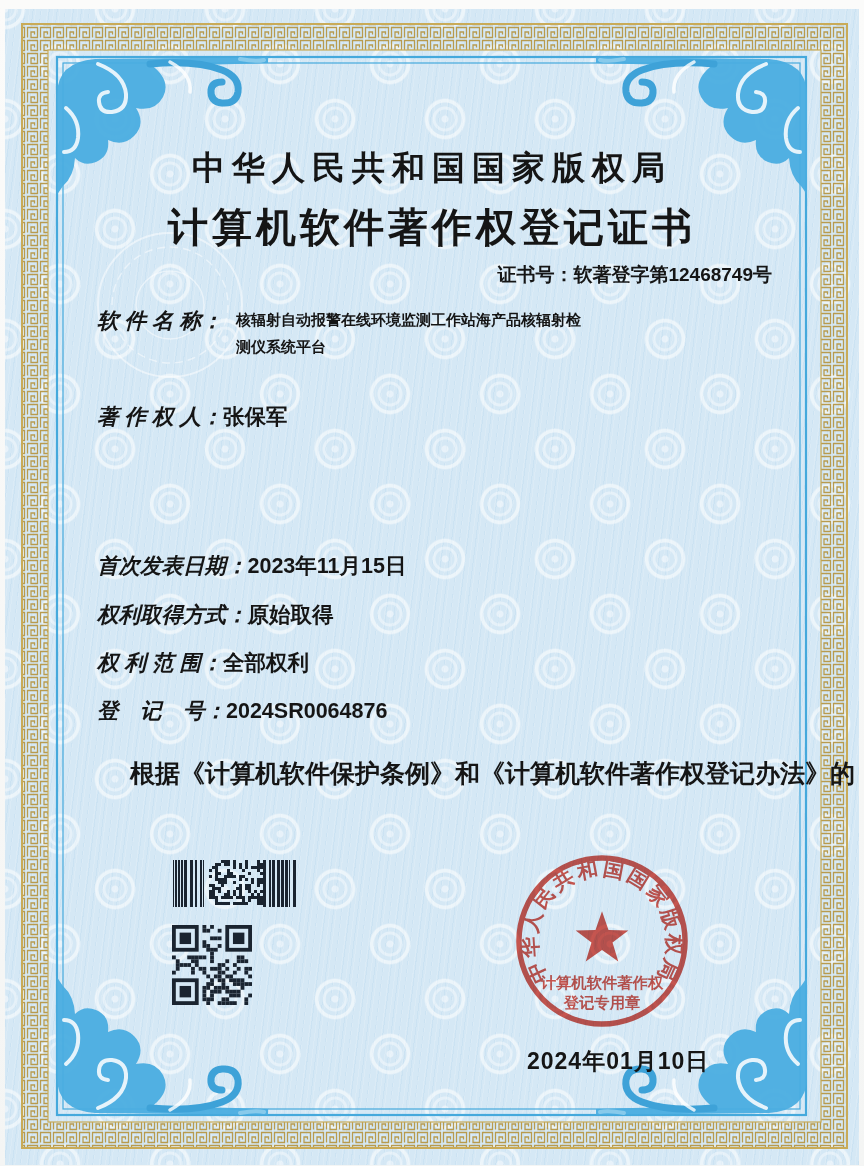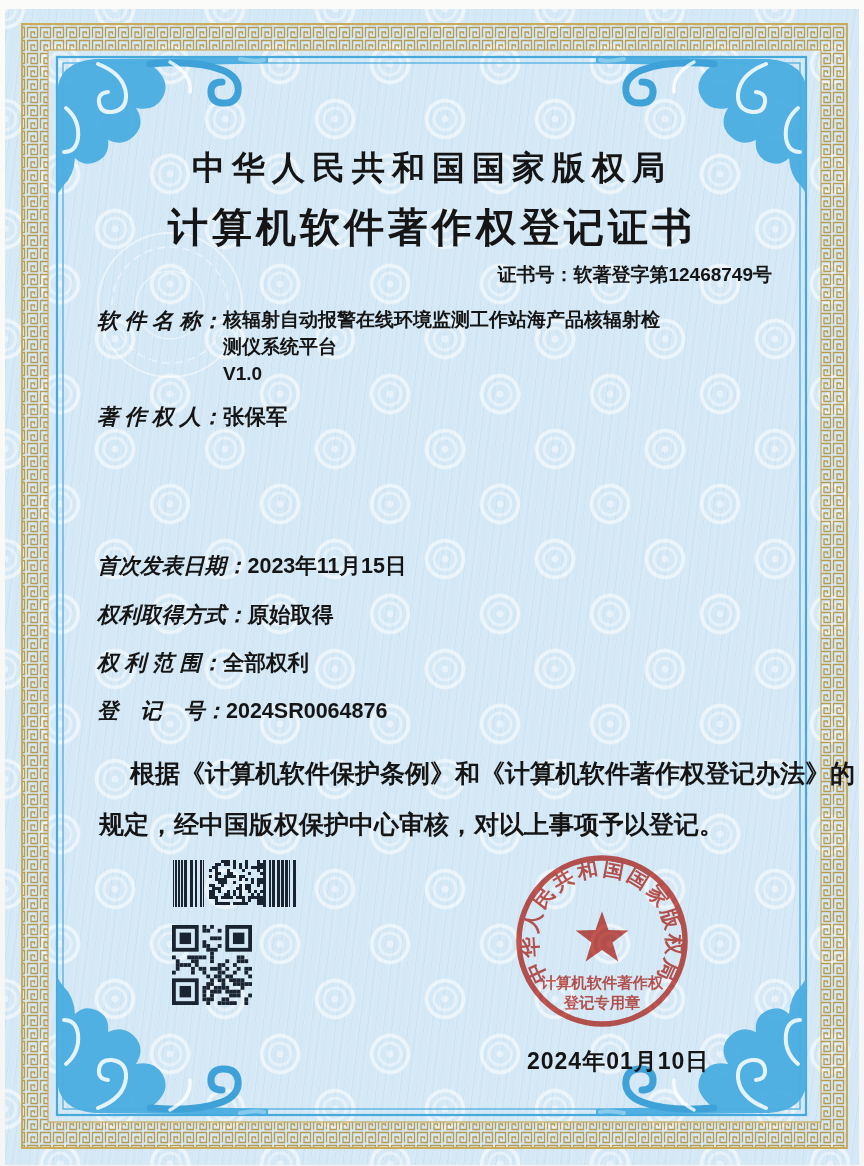--- a/index.html
+++ b/index.html
@@ -27,21 +27,21 @@
     background-position:0 0,0 0,55px 55px,55px 55px,0 0,0 0;
   }
   .frame-svg{position:absolute;left:0;top:0;pointer-events:none;}
   .txt{position:absolute;color:#151515;font-weight:700;white-space:nowrap;}
   .org-title{left:0;width:864px;top:146px;text-align:center;font-size:33px;letter-spacing:7px;}
   .cert-title{left:0;width:864px;top:200px;text-align:center;font-size:40px;letter-spacing:4px;}
   .cert-no{right:92px;top:262px;font-size:19px;}
   .cert-no .lbl{margin-right:0;}
   .row{left:97px;font-size:21.5px;}
   .row .lbl{display:inline-block;min-width:126px;font-style:italic;}
-  .val-block{left:223px;font-size:19px;line-height:27px;}
+  .val-block{left:236px;font-size:15px;line-height:27px;}
   .statement-line{font-size:25px;}
   .issue-date{left:527px;top:1046px;font-size:23px;letter-spacing:1px;}
   .code{position:absolute;}
   .seal{position:absolute;left:513px;top:852px;mix-blend-mode:multiply;opacity:0.93;}
 </style>
 </head>
 <body>
 
 <div class="stage">
 
@@ -89,21 +89,20 @@
   <div class="txt cert-no">
     <span class="lbl">证书号：</span><span>软著登字第12468749号</span>
   </div>
 
   <div class="txt row" style="top:306px">
     <span class="lbl">软 件 名 称：</span>
   </div>
   <div class="txt val-block" style="top:306px">
     <div>核辐射自动报警在线环境监测工作站海产品核辐射检</div>
     <div>测仪系统平台</div>
-    <div>V1.0</div>
   </div>
 
   <div class="txt row" style="top:402px">
     <span class="lbl">著 作 权 人：</span><span>张保军</span>
   </div>
 
 
   <div class="txt row" style="top:551px">
     <span class="lbl">首次发表日期：</span><span>2023年11月15日</span>
   </div>
@@ -114,21 +113,20 @@
 
   <div class="txt row" style="top:648px">
     <span class="lbl">权 利 范 围：</span><span>全部权利</span>
   </div>
 
   <div class="txt row" style="top:696px">
     <span class="lbl">登　记　号：</span><span>2024SR0064876</span>
   </div>
 
   <div class="txt statement-line" style="left:130px;top:757px">根据《计算机软件保护条例》和《计算机软件著作权登记办法》的</div>
-  <div class="txt statement-line" style="left:99px;top:808px">规定，经中国版权保护中心审核，对以上事项予以登记。</div>
 
   <svg class="code" style="left:173px;top:860px" width="124" height="47" viewBox="0 0 124 47">
       <g fill="#1a2430">
         <rect x="0" y="0" width="1" height="47"></rect>
         <rect x="2" y="0" width="2" height="47"></rect>
         <rect x="5" y="0" width="2" height="47"></rect>
         <rect x="8" y="0" width="2" height="47"></rect>
         <rect x="11" y="0" width="3" height="47"></rect>
         <rect x="17" y="0" width="3" height="47"></rect>
         <rect x="22" y="0" width="2" height="47"></rect>

